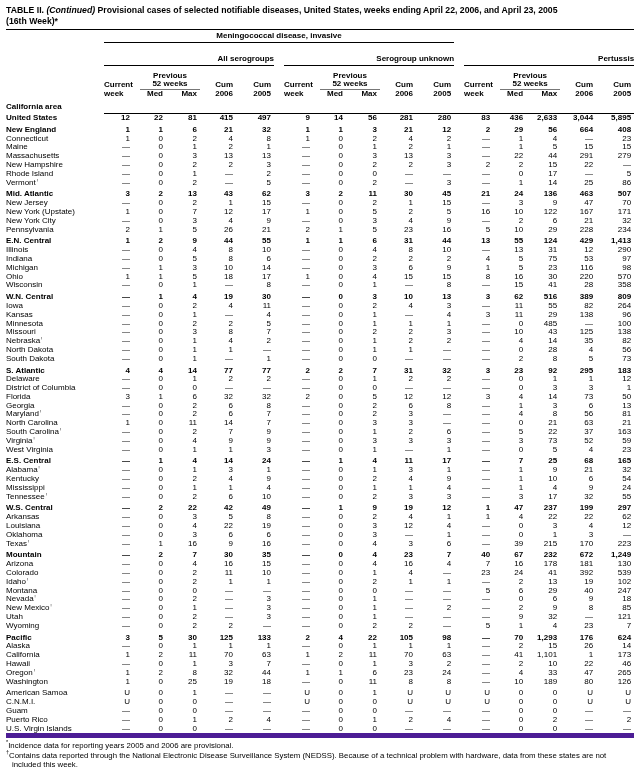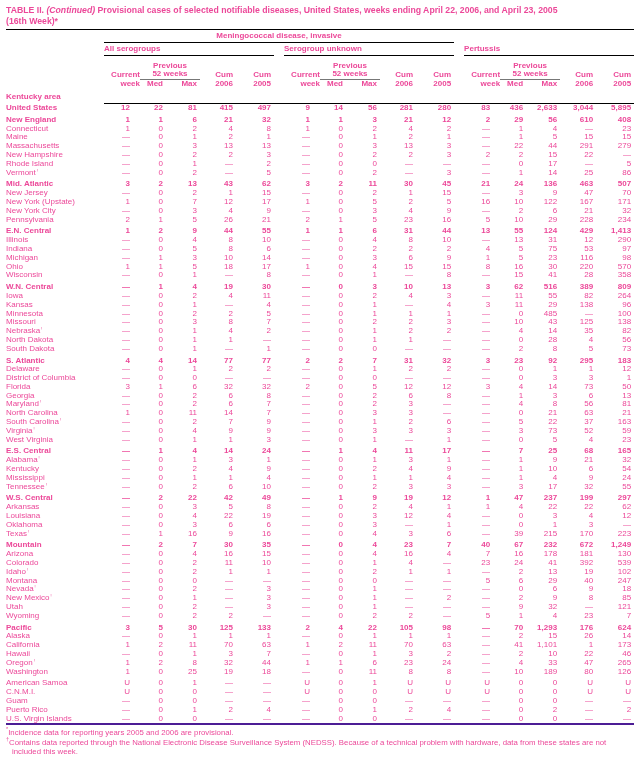--- a/index.html
+++ b/index.html
@@ -1,36 +1,36 @@
 <!DOCTYPE html>
 <html><head>
 <meta charset="utf-8">
 <style>
   html,body { margin:0; padding:0; background:#fff; }
   .page {
     width:640px; height:769px; box-sizing:border-box;
     padding:5px 6px 0 6px;
     font-family:"Liberation Sans", sans-serif;
-    color:#ec4899; background:#fff;
+    color:#000000; background:#fff;
     overflow:hidden;
     border-radius:9px;
   }
   .title { font-size:8.7px; line-height:10.5px; font-weight:bold; margin-bottom:3px; }
   .title .cont { font-style:italic; }
 
   table.tbl { border-collapse:collapse; table-layout:fixed; width:628px;
-              border-top:1px solid #000; border-bottom:2px solid #4c1d95; }
+              border-top:1px solid #000; border-bottom:5px solid #4c1d95; }
   th, td { padding:0; margin:0; font-size:8px; line-height:8.8px; font-weight:normal;
            overflow:hidden; white-space:nowrap; }
   thead th { font-weight:bold; vertical-align:bottom; }
   .span-top { text-align:center; border-bottom:1px solid #000; padding-bottom:1px; padding-top:2px; }
-  .span-grp { text-align:left; border-bottom:1px solid #000; padding-bottom:1px; padding-top:2px; }
+  .span-grp { text-align:right; border-bottom:1px solid #000; padding-bottom:1px; padding-top:12px; }
   .prev-h   { text-align:center; padding-top:6px; }
   .wk52     { text-align:center; border-bottom:1px solid #777;margin-top:16px; }
-  .h-cw     { text-align:right; }
+  .h-cw     { text-align:left; }
   .h-num    { text-align:right; padding-right:3px; }
   thead tr.last th { border-bottom:1px solid #000; padding-bottom:14px; }
   .area-h   { text-align:left; vertical-align:bottom; padding-bottom:2px; }
 
   tbody td.area { text-align:left; }
   tbody td.num  { text-align:right; padding-right:3px; }
   tbody td.c0   { padding-right:10px; }
   tbody tr.bold td { font-weight:bold; }
   tbody tr.gap td { height:3px; line-height:3px; font-size:1px; }
   sup { font-size:5.5px; vertical-align:super; line-height:0; }
@@ -82,21 +82,21 @@
       </tr>
       <tr>
         <th></th>
         <th class="span-grp" colspan="5">All serogroups</th>
         <th></th>
         <th class="span-grp" colspan="5">Serogroup unknown</th>
         <th></th>
         <th class="span-grp" colspan="5">Pertussis</th>
       </tr>
       <tr>
-        <th class="area-h" rowspan="3">Kentucky area</th>
+        <th class="area-h" rowspan="3">California area</th>
         <th></th>
           <th class="prev-h" colspan="2">Previous</th>
           <th></th>
           <th></th>
         <th></th>
         <th></th>
           <th class="prev-h" colspan="2">Previous</th>
           <th></th>
           <th></th>
         <th></th>
@@ -175,21 +175,21 @@
           <td></td>
           <td class="num c0">1</td>
           <td class="num c1">1</td>
           <td class="num c2">3</td>
           <td class="num c3">21</td>
           <td class="num c4">12</td>
           <td></td>
           <td class="num c0">2</td>
           <td class="num c1">29</td>
           <td class="num c2">56</td>
-          <td class="num c3">610</td>
+          <td class="num c3">664</td>
           <td class="num c4">408</td>
         </tr>
         <tr>
           <td class="area">Connecticut</td>
           <td class="num c0">1</td>
           <td class="num c1">0</td>
           <td class="num c2">2</td>
           <td class="num c3">4</td>
           <td class="num c4">8</td>
           <td></td>

